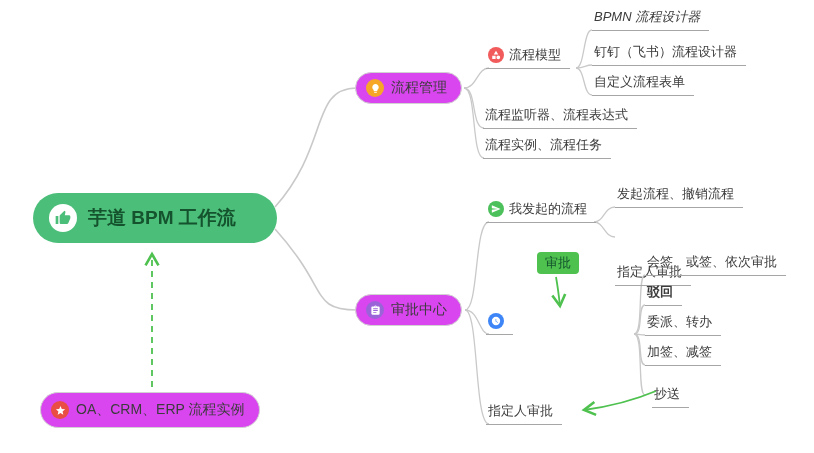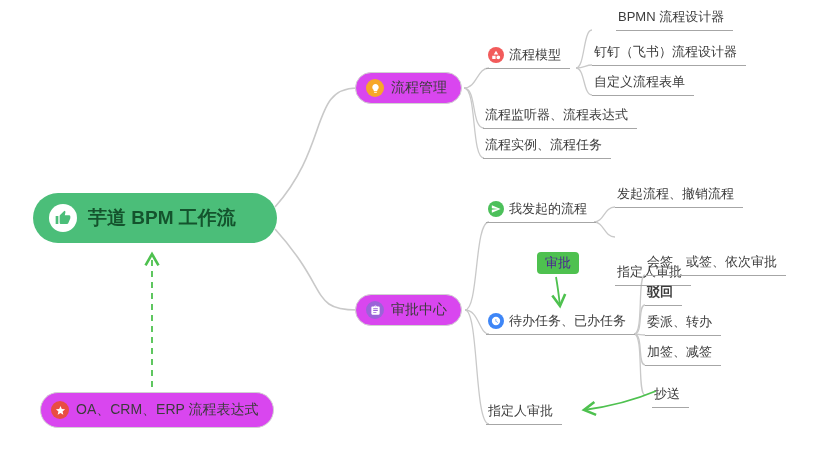--- a/index.html
+++ b/index.html
@@ -36,21 +36,21 @@
     font-size:13px;z-index:3;white-space:nowrap;
   }
 
   .circle-icon{width:18px;height:18px;border-radius:50%;display:inline-flex;
     align-items:center;justify-content:center;flex:none;}
   .circle-icon svg{width:11px;height:11px;fill:#fff;}
   .node-line .circle-icon{width:16px;height:16px;}
   .node-line .circle-icon svg{width:10px;height:10px;}
 
   .badge{
-    position:absolute;left:537px;top:252px;background:var(--arrow-green,#4ec14f);color:#4c1d95;
+    position:absolute;left:537px;top:252px;background:var(--arrow-green,#4ec14f);color:#14532d;
     font-size:13px;line-height:16px;padding:3px 8px;border-radius:4px;z-index:3;
   }
 </style>
 </head>
 <body>
 
 <div class="canvas">
 
   <svg class="links" viewBox="0 0 814 453">
     <defs>
@@ -93,42 +93,42 @@
     </span>
     <span>芋道 BPM 工作流</span>
   </div>
 
   <div class="node-box node-note" style="left:40px;top:392px;">
     <span class="circle-icon" style="background:var(--icon-star-red)">
       <svg viewBox="0 0 24 24">
           <path d="M12 17.27L18.18 21l-1.64-7.03L22 9.24l-7.19-.61L12 2 9.19 8.63 2 9.24l5.46 4.73L5.82 21z"></path>
         </svg>
     </span>
-    <span>OA、CRM、ERP 流程表达式</span>
+    <span>OA、CRM、ERP 流程实例</span>
   </div>
 
   <div class="node-box" style="left:355px;top:72px;">
     <span class="circle-icon" style="background:var(--icon-orange)">
       <svg viewBox="0 0 24 24">
           <path d="M9 21c0 .55.45 1 1 1h4c.55 0 1-.45 1-1v-1H9v1zm3-19C8.14 2 5 5.14 5 9c0 2.38 1.19 4.47 3 5.74V17c0 .55.45 1 1 1h6c.55 0 1-.45 1-1v-2.26c1.81-1.27 3-3.36 3-5.74 0-3.86-3.14-7-7-7z"></path>
         </svg>
     </span>
     <span>流程管理</span>
   </div>
 
   <div class="node-line" style="left:486px;top:45px;">
     <span class="circle-icon" style="background:var(--icon-red)">
       <svg viewBox="0 0 24 24">
           <path d="M12 2l-5.5 9h11L12 2zM17.5 13a4.5 4.5 0 1 0 0 9 4.5 4.5 0 0 0 0-9zM3 21.5h8v-8H3v8z"></path>
         </svg>
     </span>
     <span>流程模型</span>
   </div>
 
-  <div class="node-line" style="left:616px;top:7px;">
+  <div class="node-line" style="left:592px;top:7px;font-style:italic;">
     <span>BPMN 流程设计器</span>
   </div>
   <div class="node-line" style="left:592px;top:42px;">
     <span>钉钉（飞书）流程设计器</span>
   </div>
   <div class="node-line" style="left:483px;top:105px;">
     <span>流程监听器、流程表达式</span>
   </div>
 
   <div class="node-line" style="left:592px;top:72px;">
@@ -164,21 +164,20 @@
   </div>
 
   <div class="badge">审批</div>
 
   <div class="node-line" style="left:486px;top:311px;">
     <span class="circle-icon" style="background:var(--icon-blue)">
       <svg viewBox="0 0 24 24">
           <path d="M12 2a10 10 0 1 0 0 20 10 10 0 0 0 0-20zm4.2 14.2L11 13V7h1.5v5.3l4.5 2.7-.8 1.2z"></path>
         </svg>
     </span>
-    <span>待办任务、已办任务</span>
   </div>
 
   <div class="node-line" style="left:645px;top:252px;">
     <span>会签、或签、依次审批</span>
   </div>
   <div class="node-line" style="left:645px;top:282px;font-weight:bold;">
     <span>驳回</span>
   </div>
   <div class="node-line" style="left:645px;top:312px;">
     <span>委派、转办</span>

